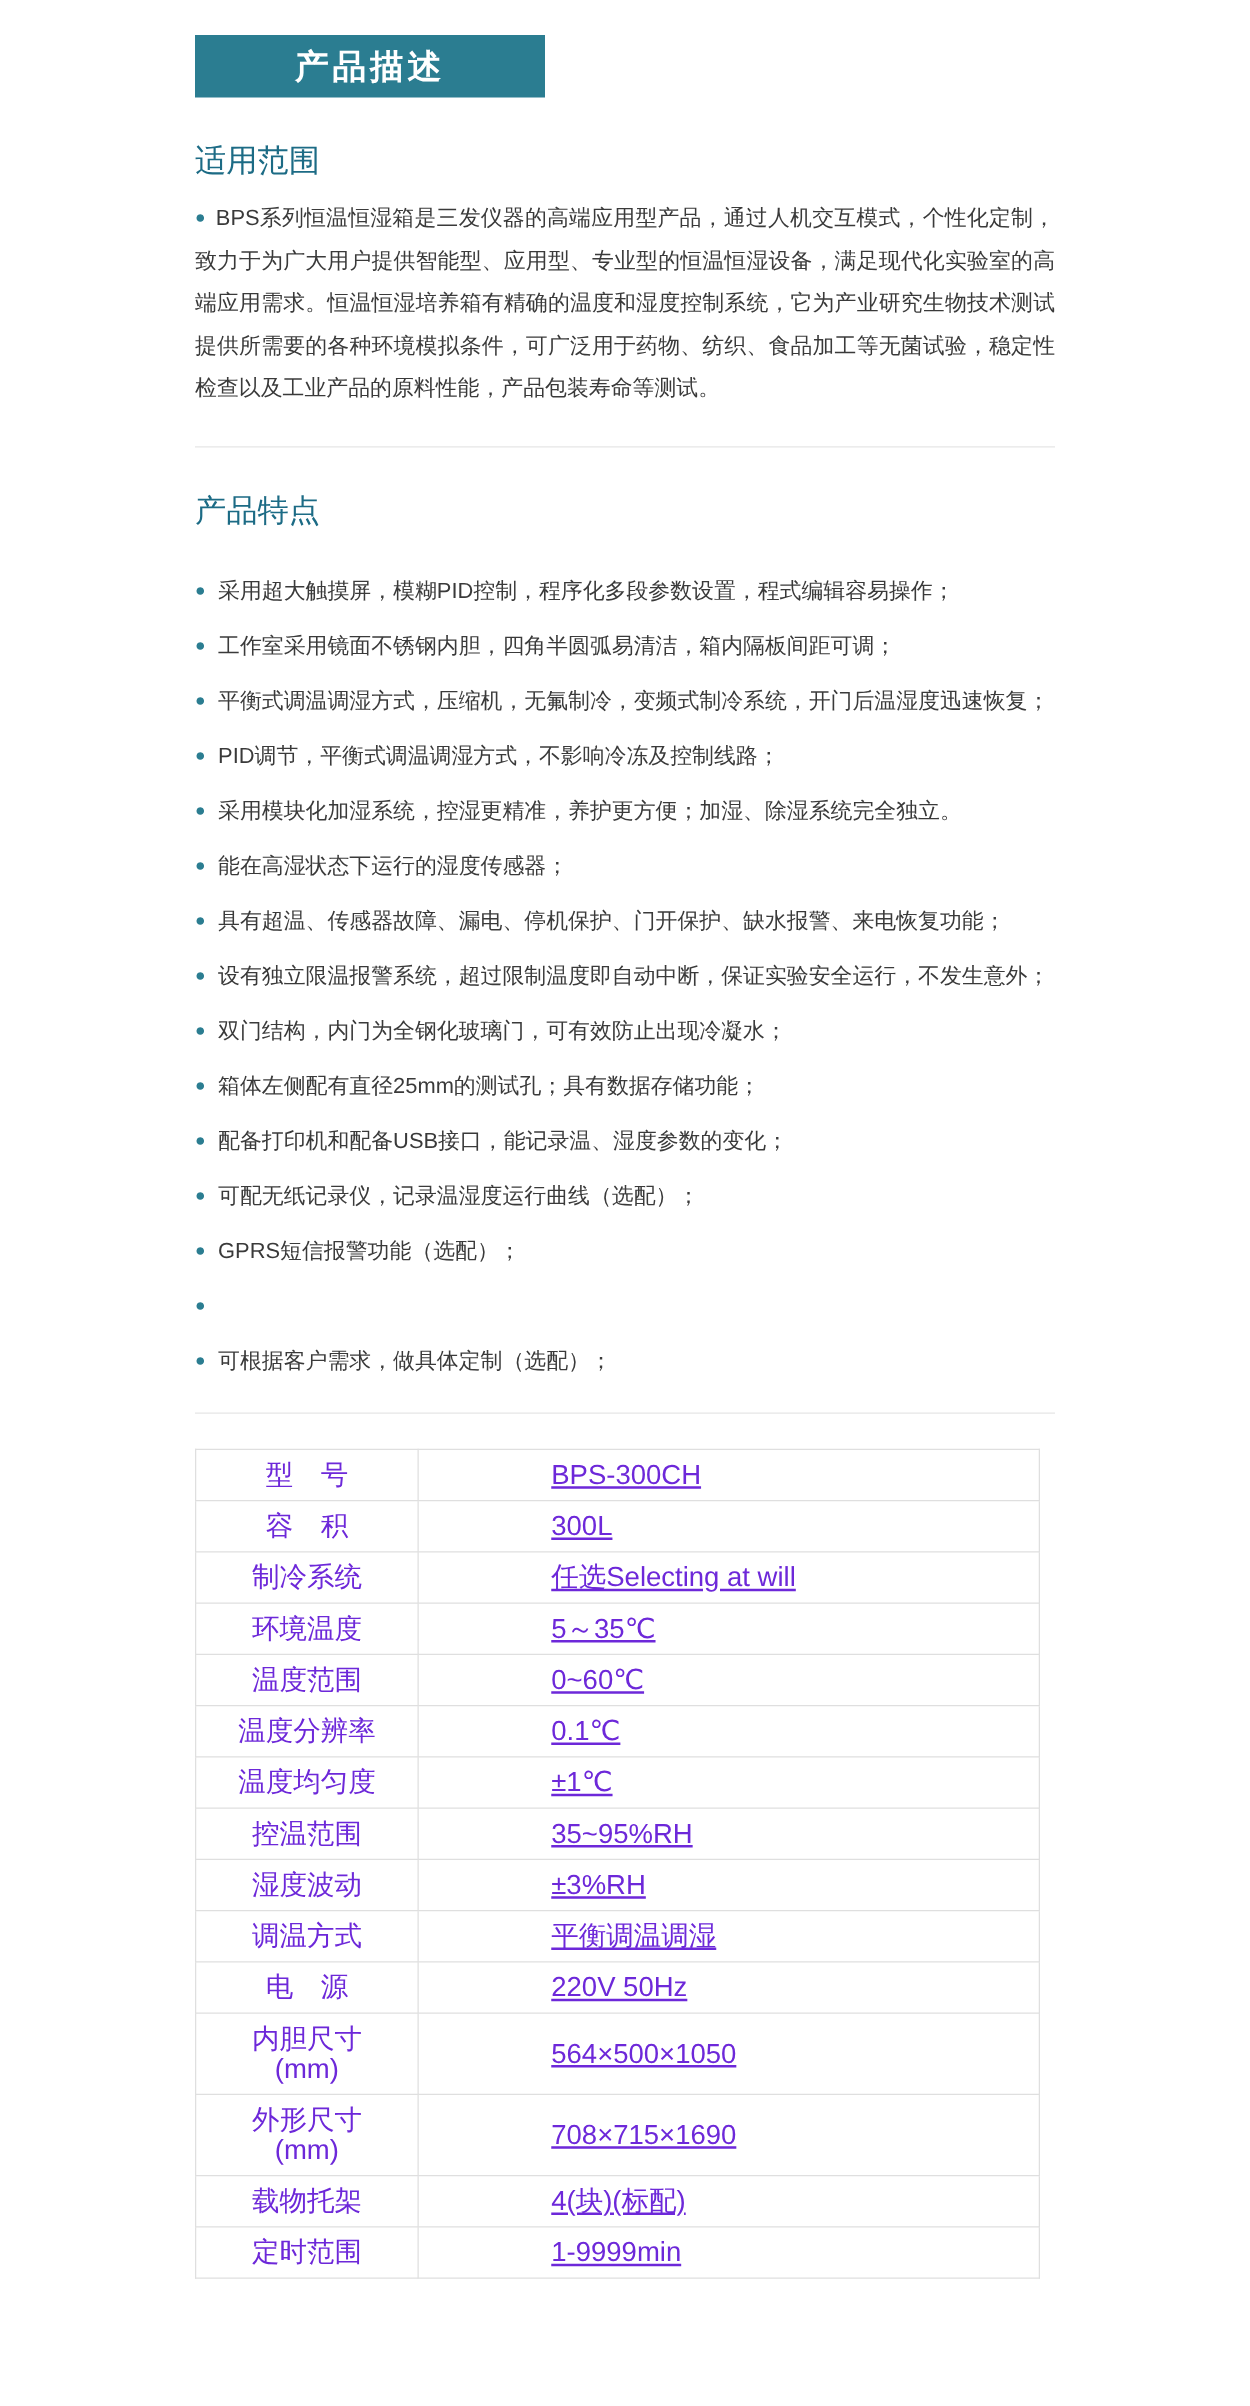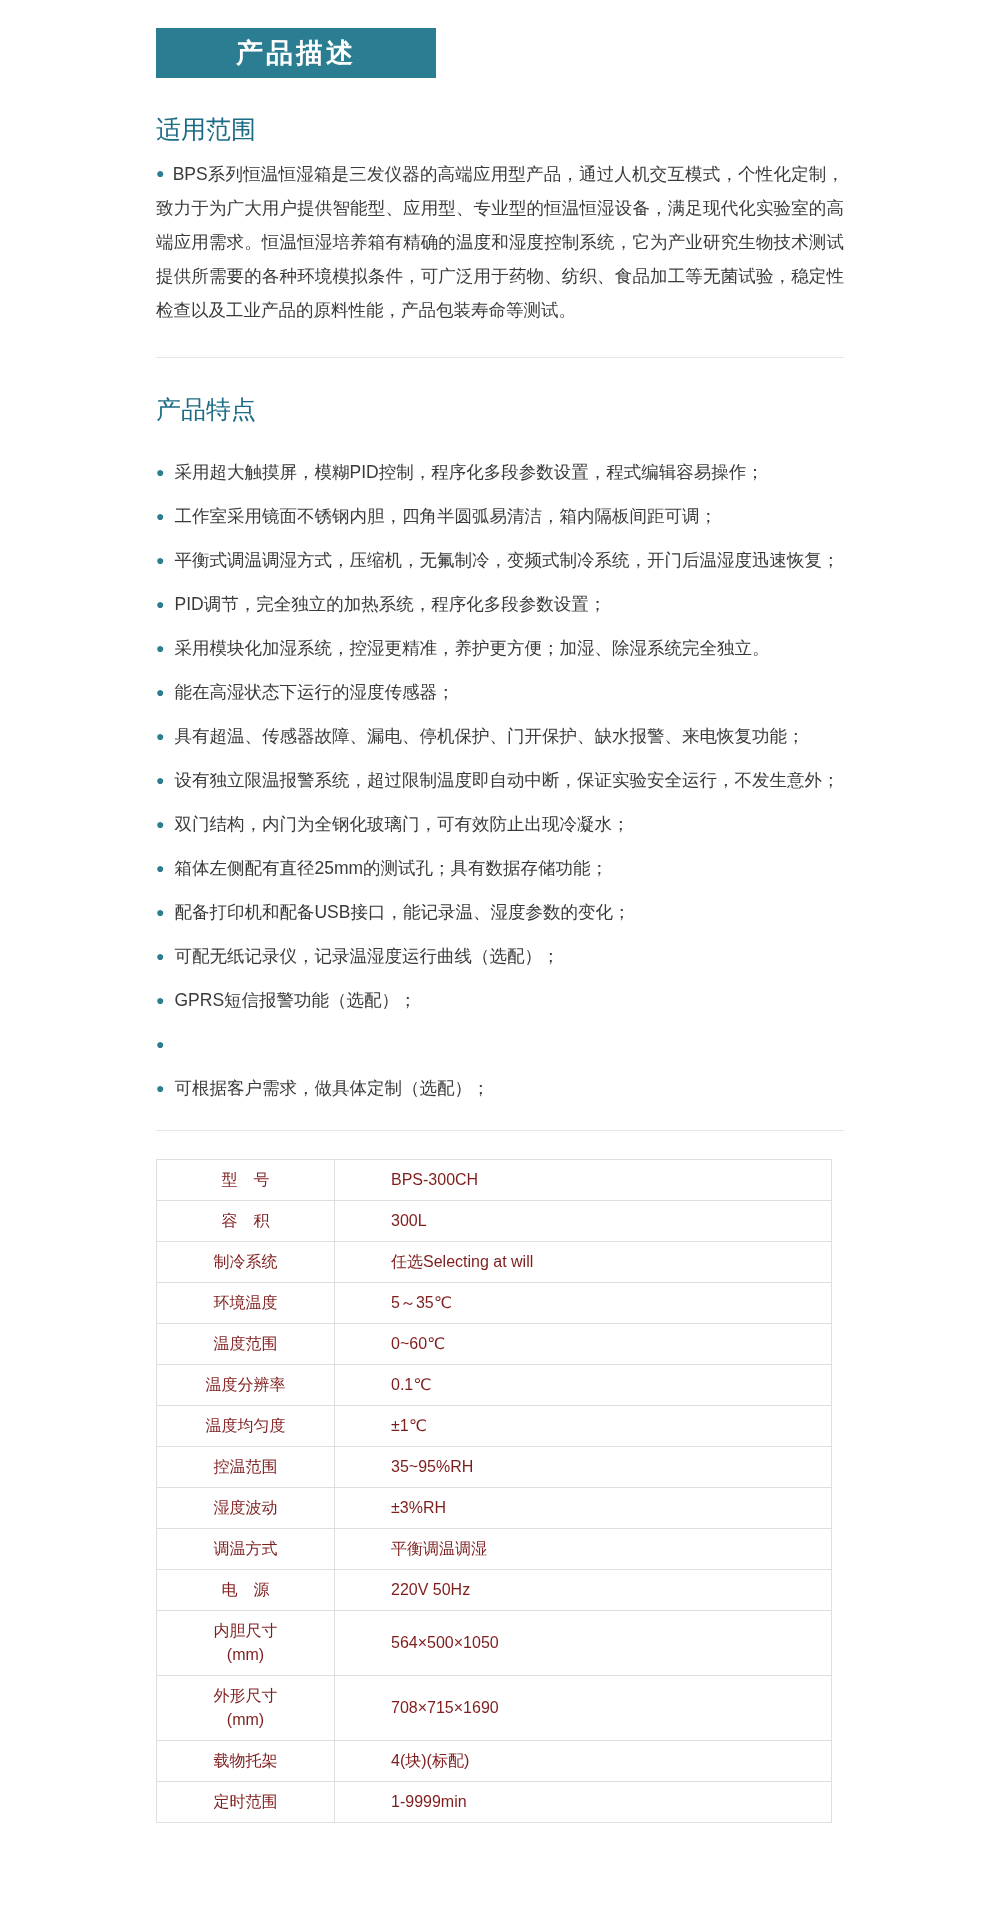--- a/index.html
+++ b/index.html
@@ -61,28 +61,29 @@
     color:var(--accent);font-size:14px;line-height:24px;
     margin-right:10px;flex:0 0 auto;
   }
 
   
   table.specs{
     margin-top:28px;width:676px;border-collapse:collapse;
   }
   table.specs td{
     border:1px solid var(--border);
-    font-size:16px;line-height:24px;padding:8px 0;
-    color:#7f1d1d;
+    font-size:22px;line-height:24px;padding:8px 0;
+    color:#6d28d9;
   }
   table.specs td.k{
     width:178px;text-align:center;white-space:pre-line;
   }
   table.specs td.v{
-    padding-left:56px;
+    padding-left:106px;
+    text-decoration:underline;
   }
 </style>
 </head>
 <body>
 
 <div class="page">
 
   <div class="banner">
     <span class="banner-title">产品描述</span>
   </div>
@@ -105,21 +106,21 @@
         <li>
           <span class="dot">●</span>
           <span>工作室采用镜面不锈钢内胆，四角半圆弧易清洁，箱内隔板间距可调；</span>
         </li>
         <li>
           <span class="dot">●</span>
           <span>平衡式调温调湿方式，压缩机，无氟制冷，变频式制冷系统，开门后温湿度迅速恢复；</span>
         </li>
         <li>
           <span class="dot">●</span>
-          <span>PID调节，完全独立的加热系统，程序化多段参数设置；</span>
+          <span>PID调节，平衡式调温调湿方式，不影响冷冻及控制线路；</span>
         </li>
         <li>
           <span class="dot">●</span>
           <span>采用模块化加湿系统，控湿更精准，养护更方便；加湿、除湿系统完全独立。</span>
         </li>
         <li>
           <span class="dot">●</span>
           <span>能在高湿状态下运行的湿度传感器；</span>
         </li>
         <li>

